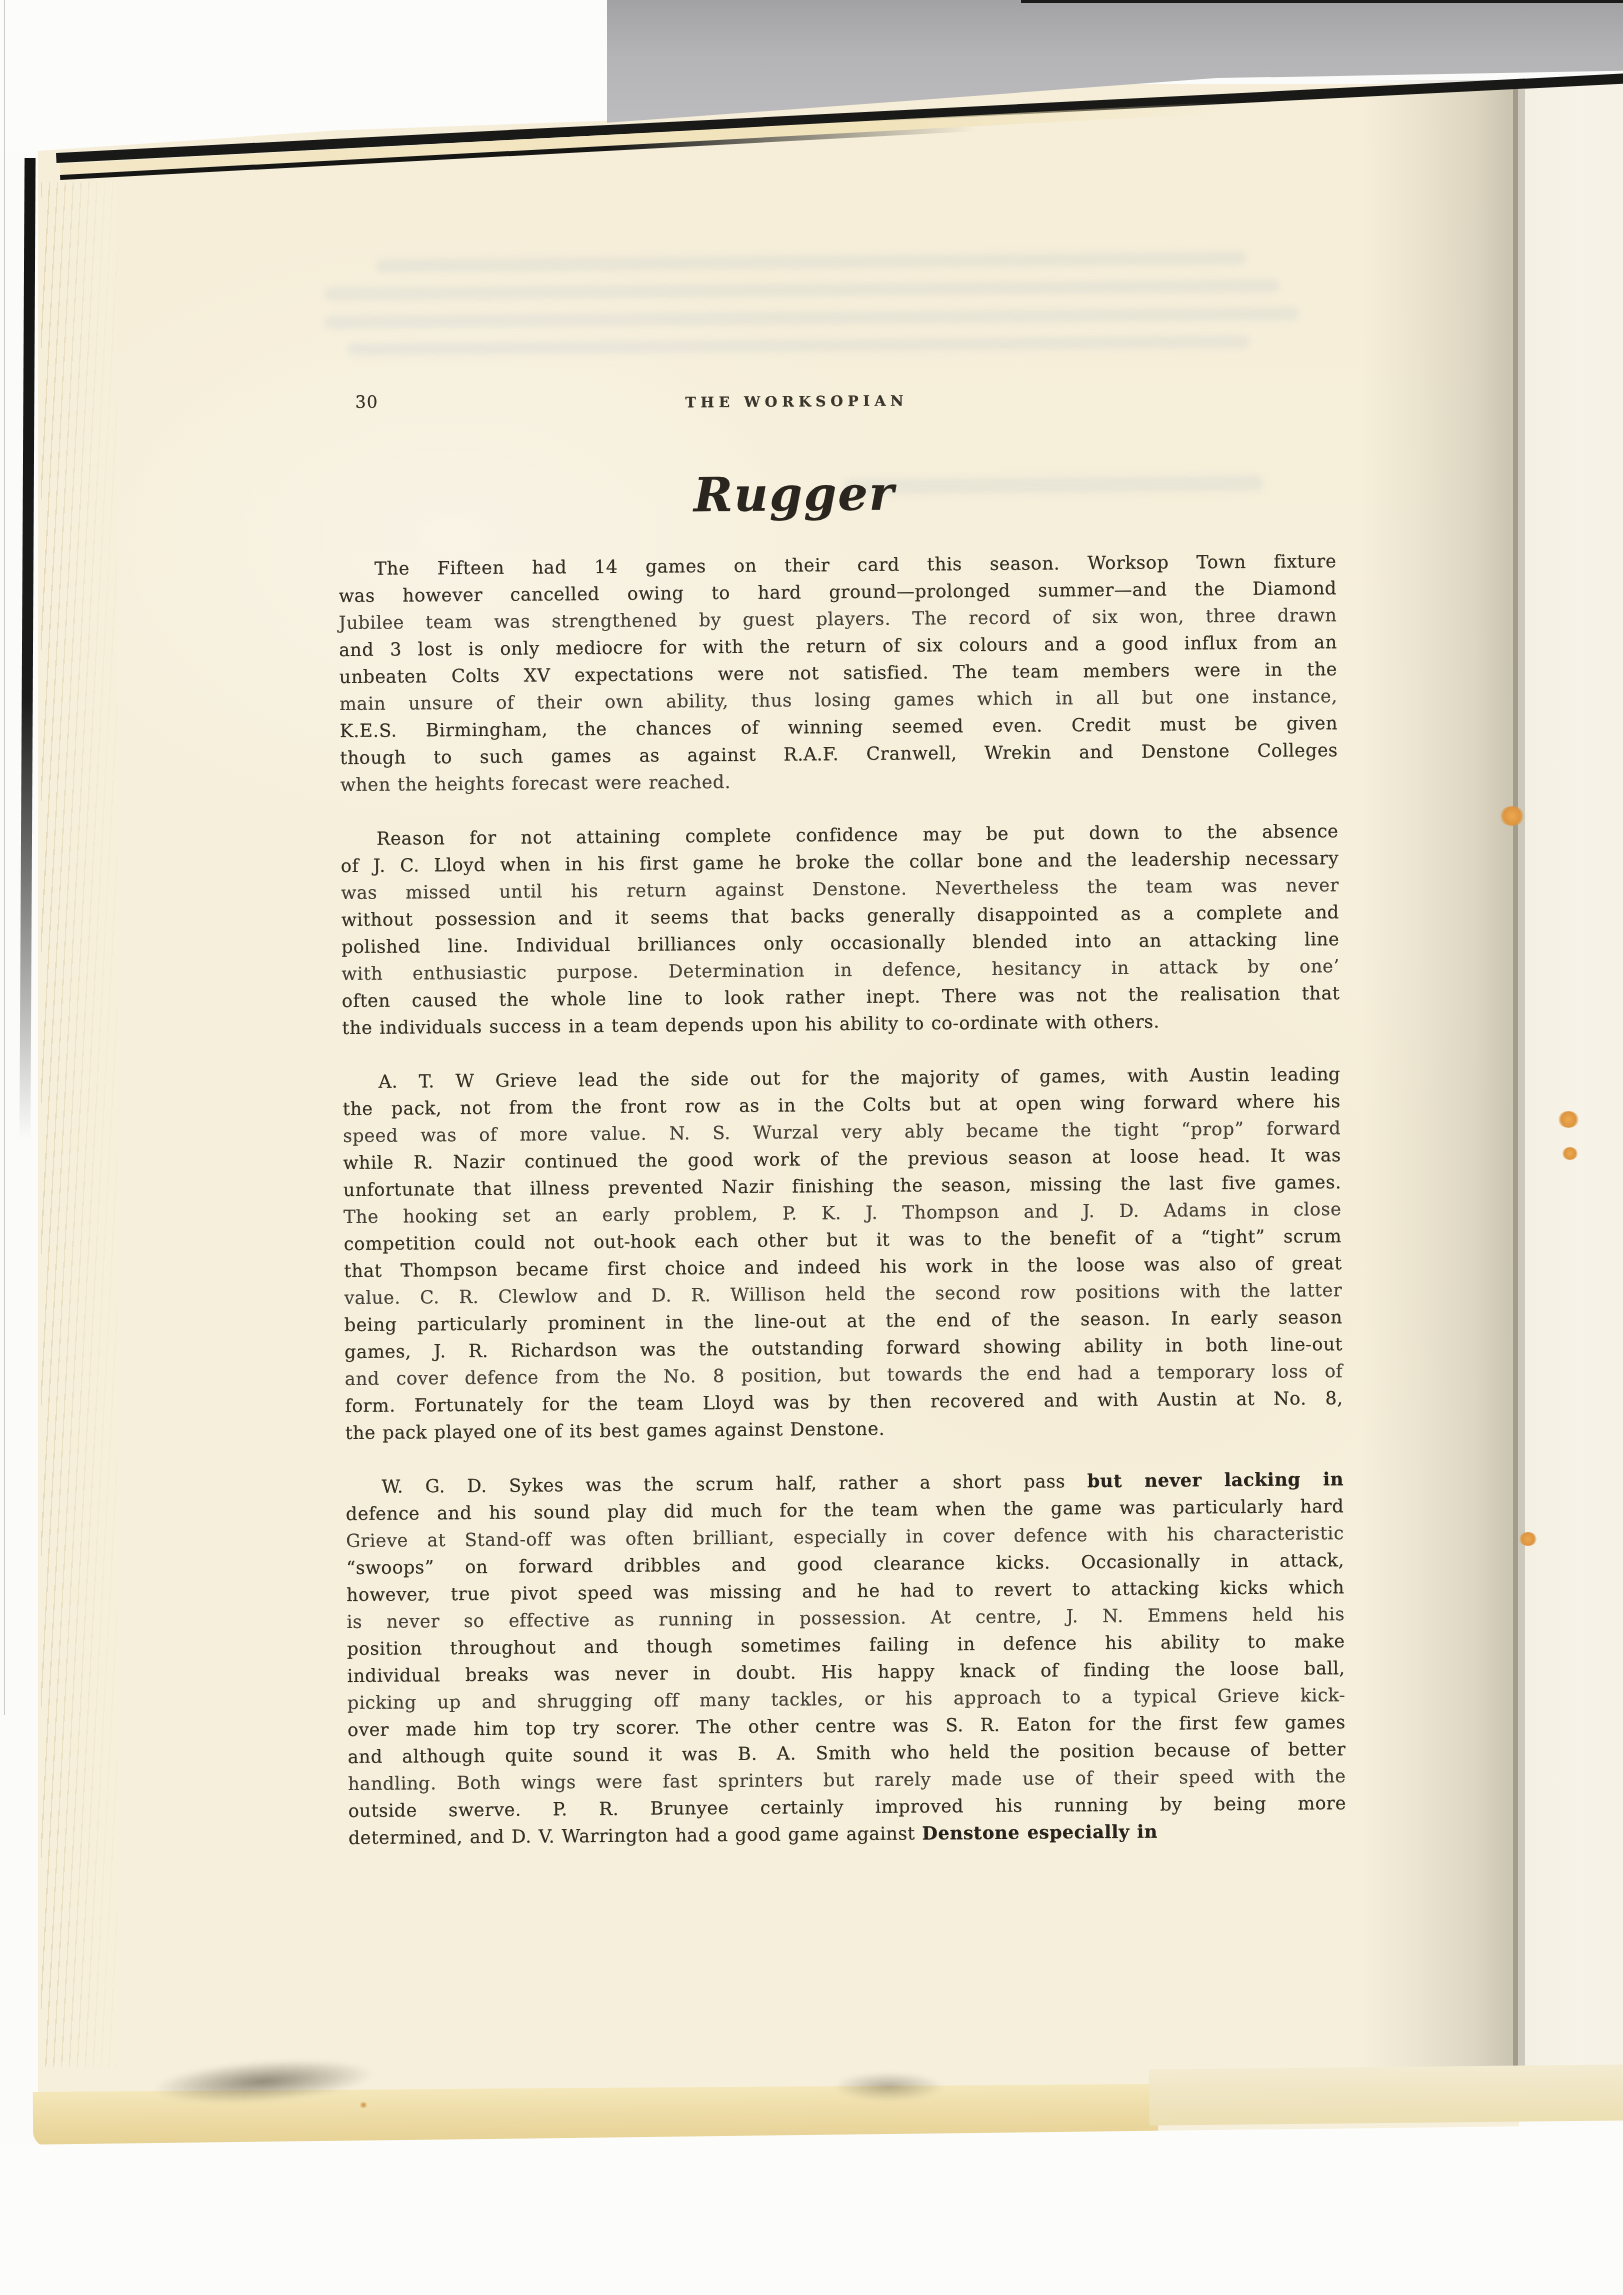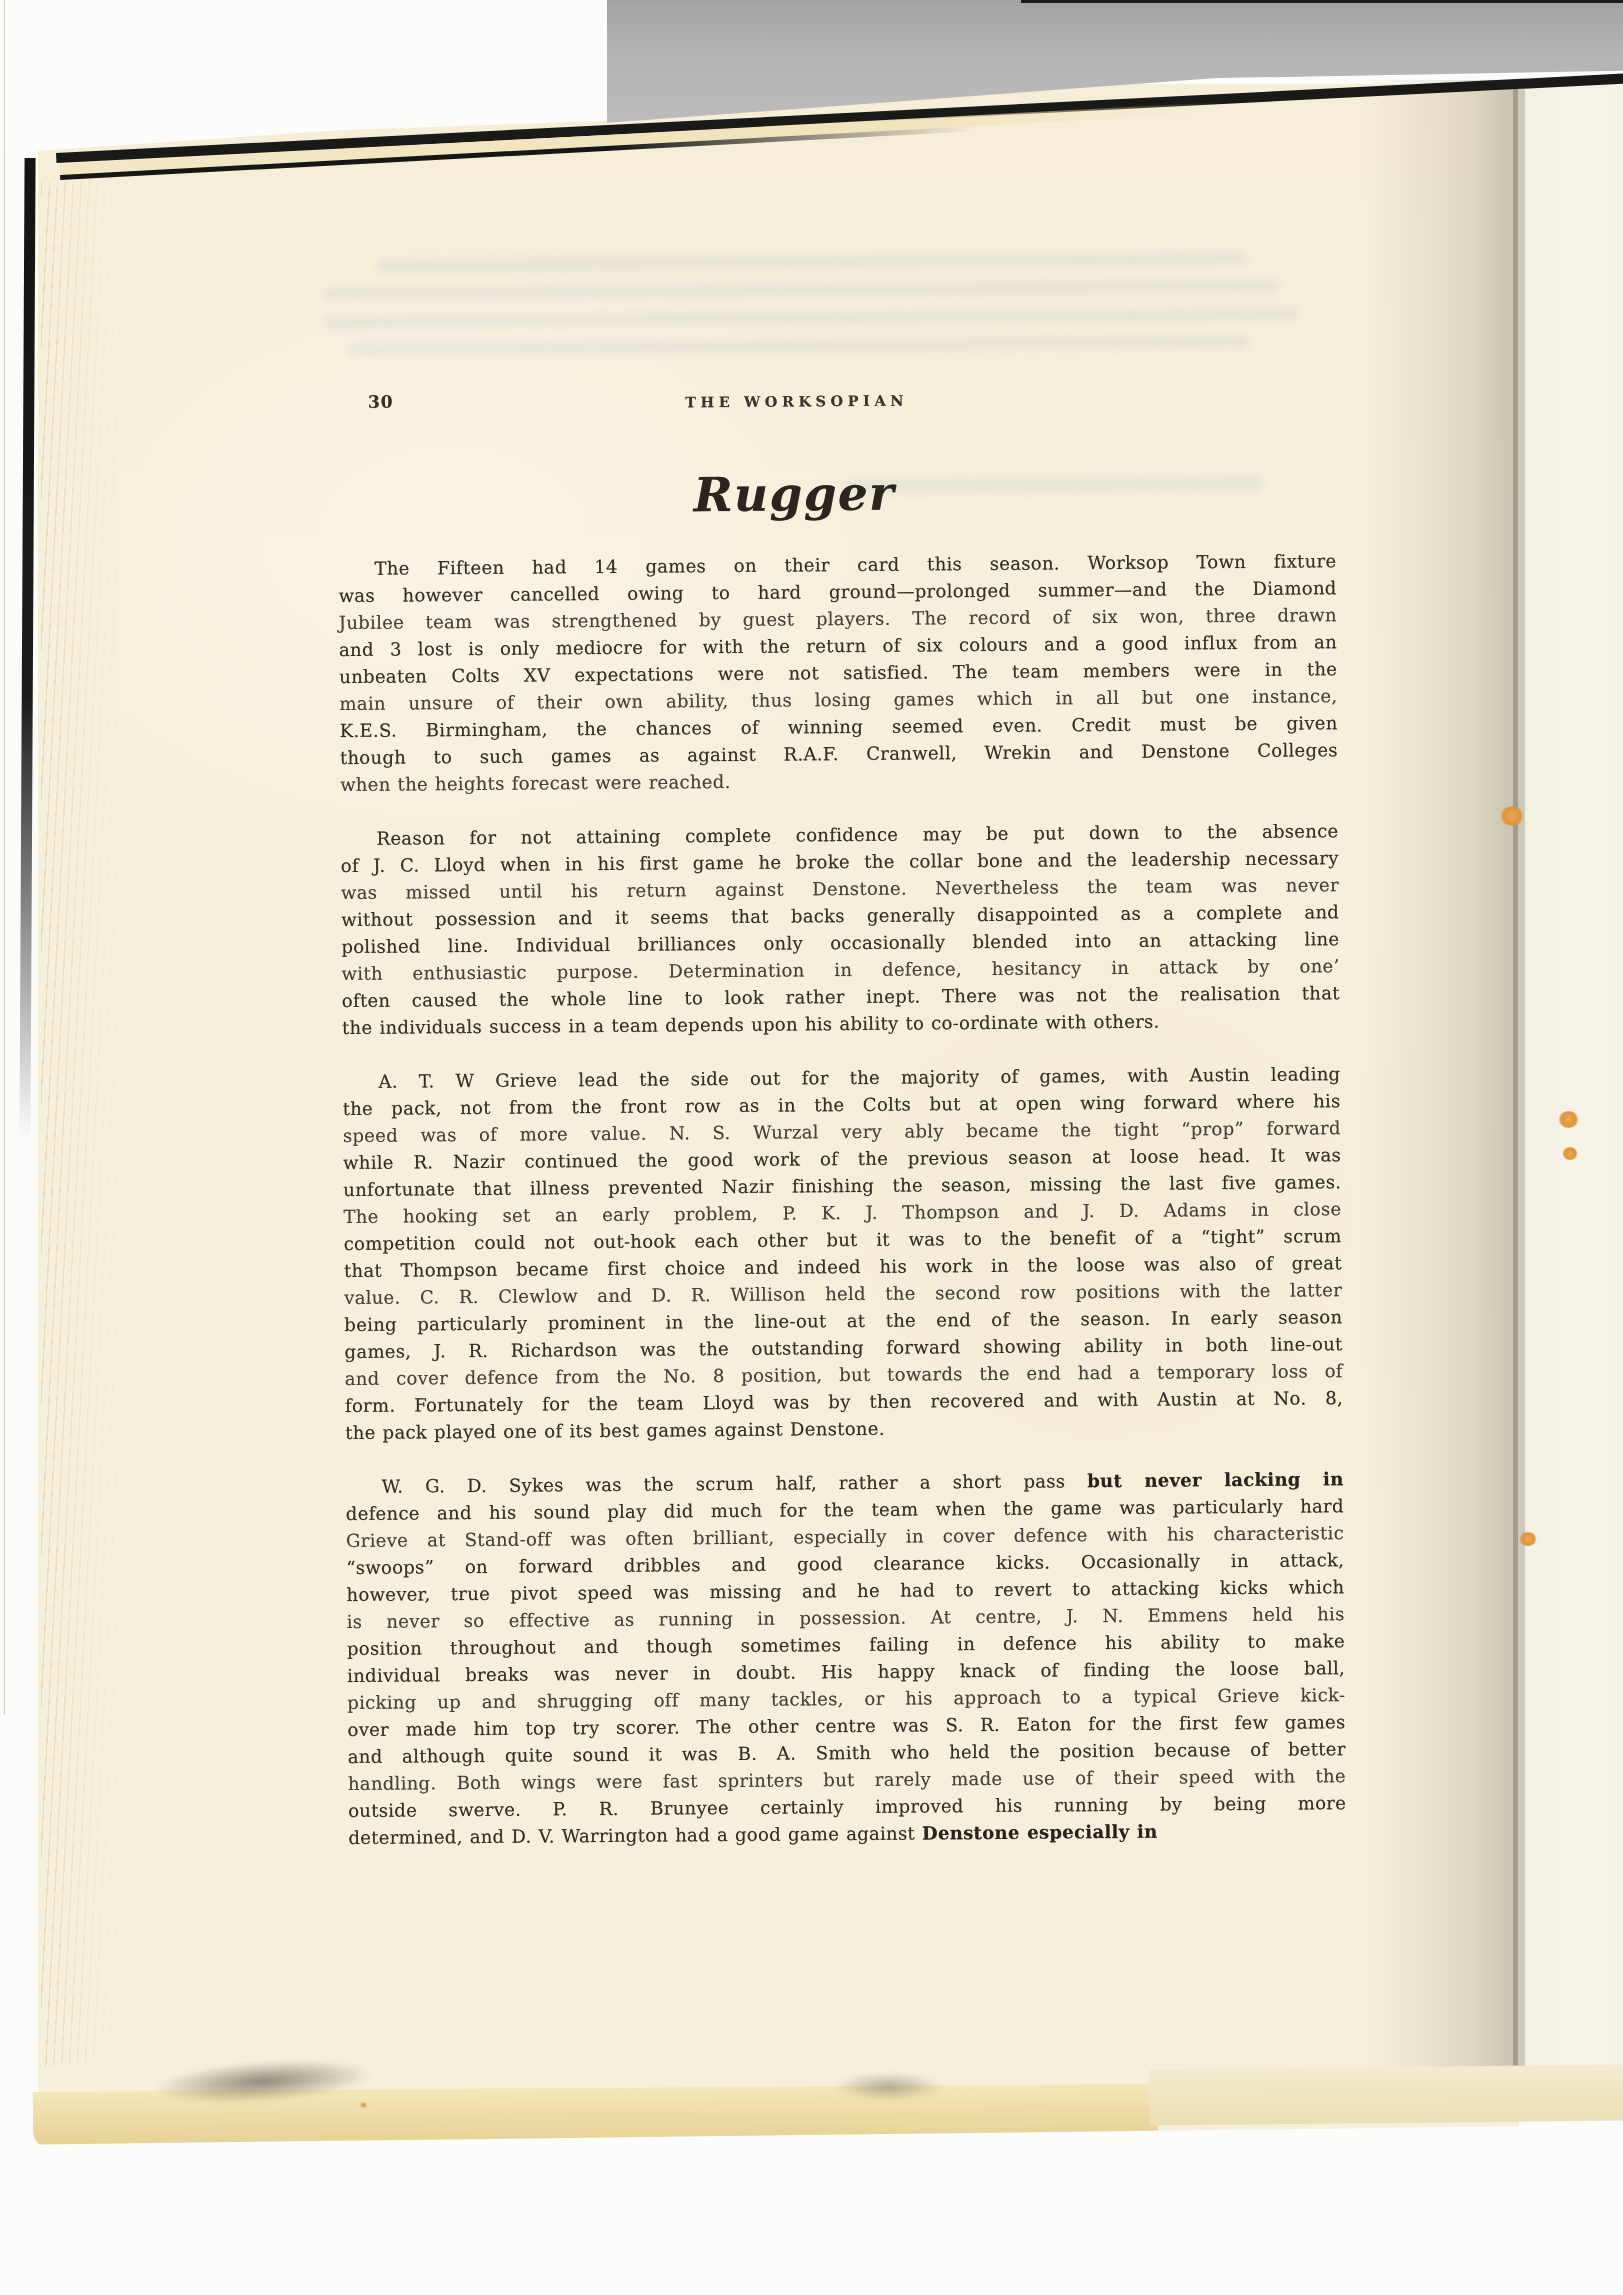--- a/index.html
+++ b/index.html
@@ -74,21 +74,21 @@
   .m1{left:152px;top:2061px;width:223px;height:41px;transform:rotate(-4deg);
         background:radial-gradient(ellipse,rgba(45,38,24,0.50),rgba(45,38,24,0) 70%);}
   .m2{left:833px;top:2072px;width:111px;height:29px;
         background:radial-gradient(ellipse,rgba(45,38,24,0.32),rgba(45,38,24,0) 70%);}
 
   
   .text-block{position:absolute;left:299px;top:308px;width:998px;
         transform:rotate(-0.45deg);transform-origin:left top;
         color:#353026;text-shadow:0.2px 0.2px 0.5px rgba(55,50,40,0.5);}
   .head-row{position:relative;height:30px;}
-  .page-no{position:absolute;left:31px;top:0;font-weight:bold;font-size:17px;letter-spacing:0.7px;}
+  .page-no{position:absolute;left:18px;top:0;font-weight:normal;font-size:17px;letter-spacing:0.7px;}
   .journal{position:absolute;left:0;right:79px;top:3.9px;text-align:center;
         font-weight:bold;font-size:14.4px;letter-spacing:4.6px;color:#3a362c;}
   .title{margin:52px 0 0 0;text-align:center;padding-right:85px;
         font-style:italic;font-weight:bold;font-size:47px;line-height:47px;
         letter-spacing:1.3px;color:#2a261f;}
   .body-copy{margin-top:0;}
   .para{margin-top:27px;}
   .para:first-child{margin-top:34px;}
   .line{text-align:justify;text-align-last:justify;height:27px;line-height:27px;
         font-size:18px;letter-spacing:0.3px;word-spacing:1px;overflow:visible;}

